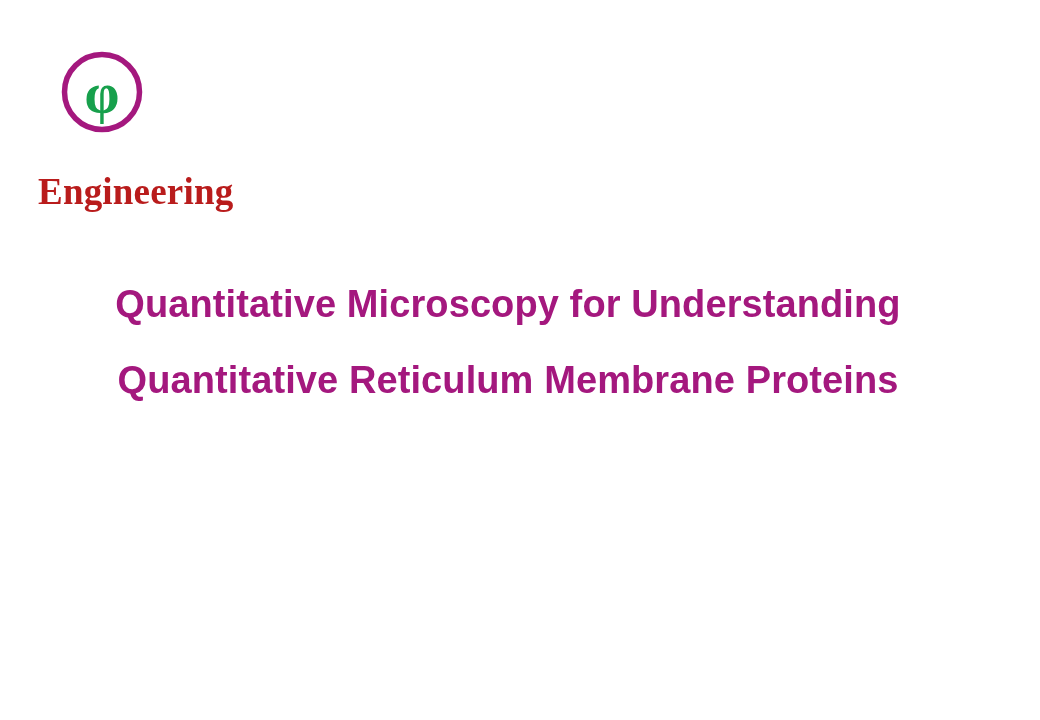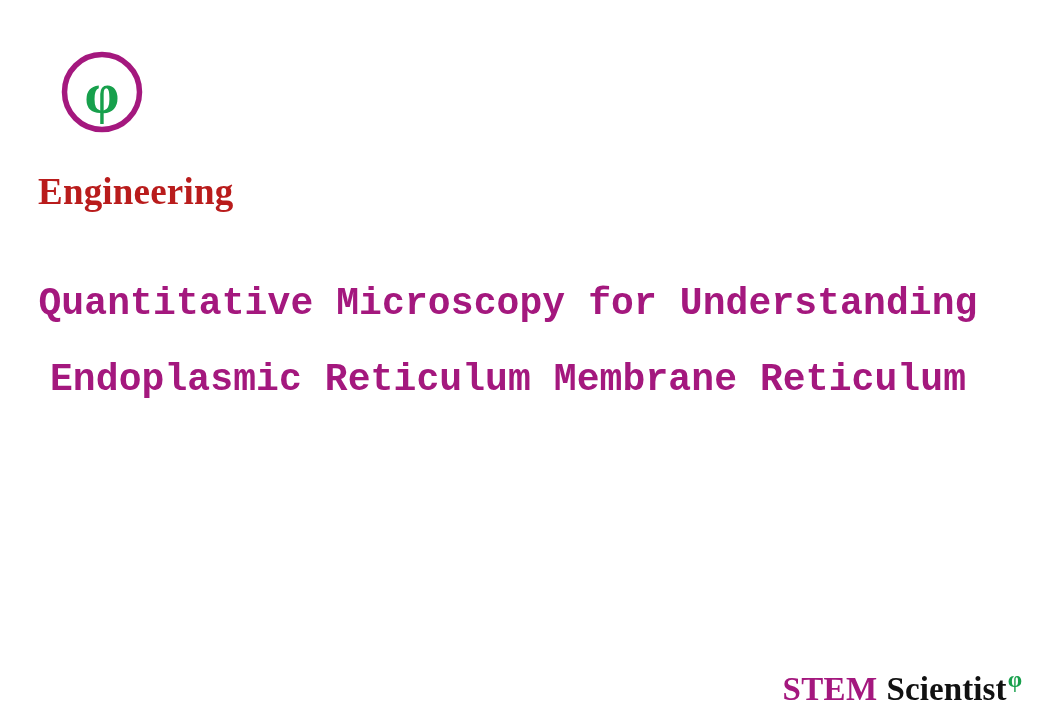--- a/index.html
+++ b/index.html
@@ -45,21 +45,21 @@
 
   
   .title-block {
     position: absolute;
     left: 0;
     top: 266px;
     width: 1016px;
     text-align: center;
   }
   .title-line {
-    font-family: Liberation Mono, monospace;
+    font-family: Liberation Sans, sans-serif;
     font-size: 38px;
     font-weight: bold;
     line-height: 76px;
     color: #a4187e;
     letter-spacing: 0.1px;
     white-space: nowrap;
   }
 
   
   .brand {
@@ -99,20 +99,17 @@
 
   <svg class="logo-mark" viewBox="0 0 84 84" aria-hidden="true">
     <circle cx="42" cy="42" r="37.5" fill="none" stroke="#a4187e" stroke-width="5.5"></circle>
     <text x="42" y="62" text-anchor="middle" font-family="Liberation Serif, serif" font-size="56" font-weight="bold" fill="#17a04c">φ</text>
   </svg>
 
   <div class="category-label">Engineering</div>
 
   <div class="title-block">
     <div class="title-line">Quantitative Microscopy for Understanding</div>
-    <div class="title-line">Endoplasmic Reticulum Membrane Reticulum</div>
+    <div class="title-line">Quantitative Reticulum Membrane Proteins</div>
   </div>
 
-  <div class="brand">
-    <span class="brand-stem">STEM</span><span class="brand-space"></span><span class="brand-scientist">Scientist</span><span class="brand-phi">φ</span>
-  </div>
 
 </div>
 
 </body></html>

